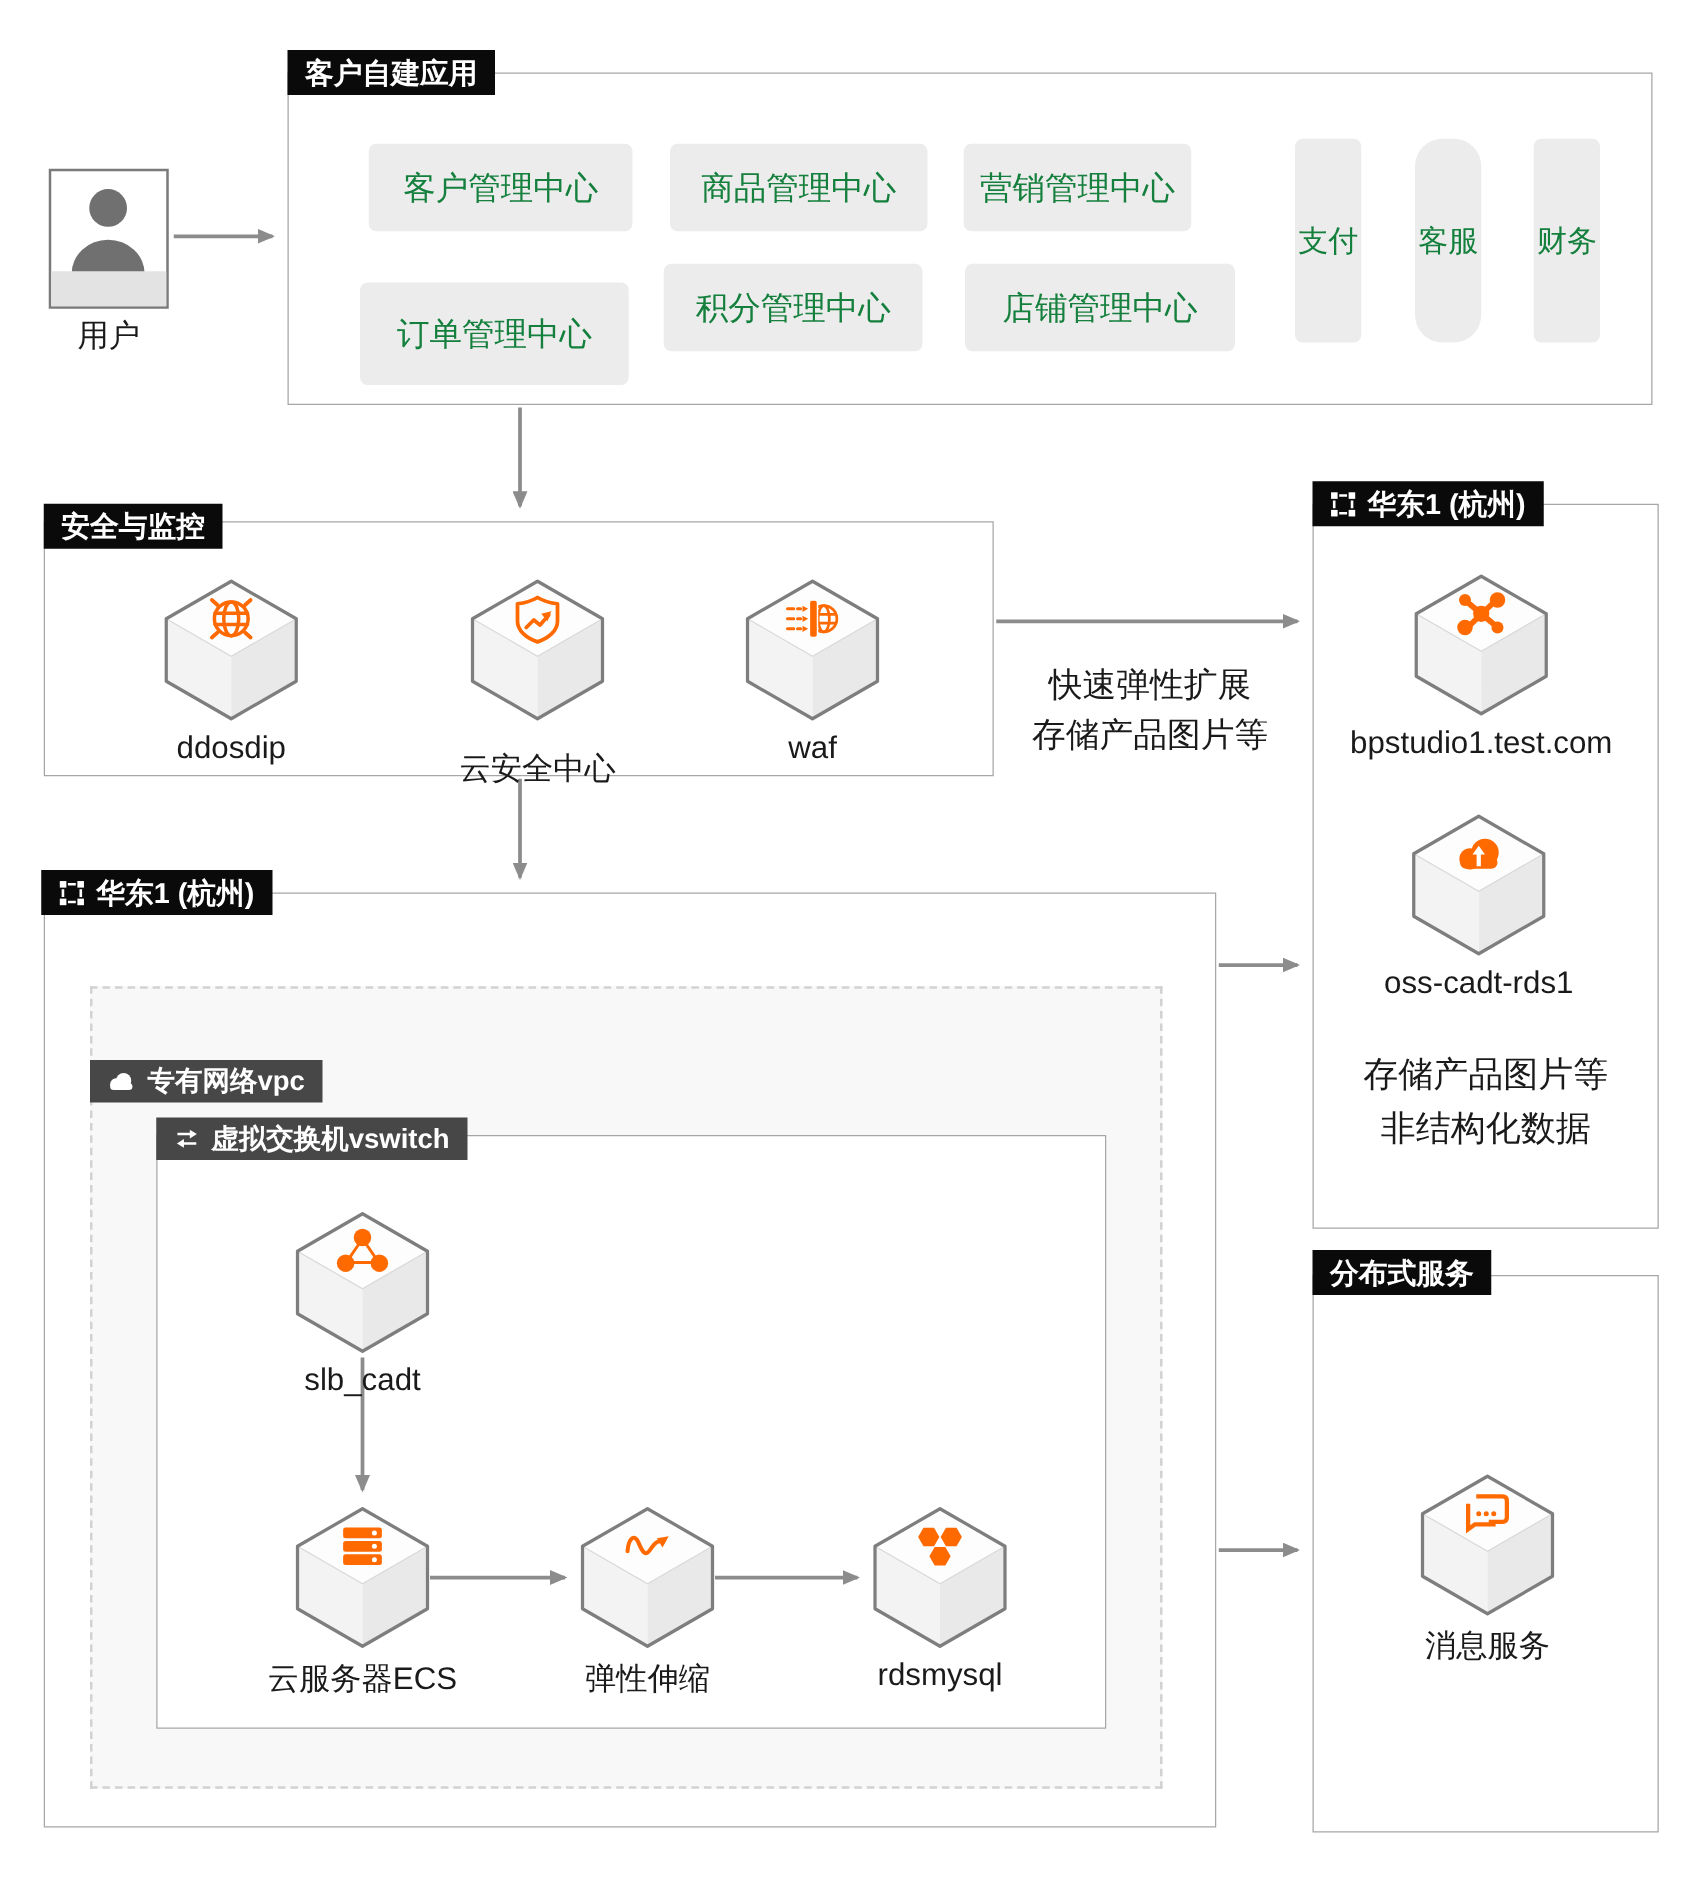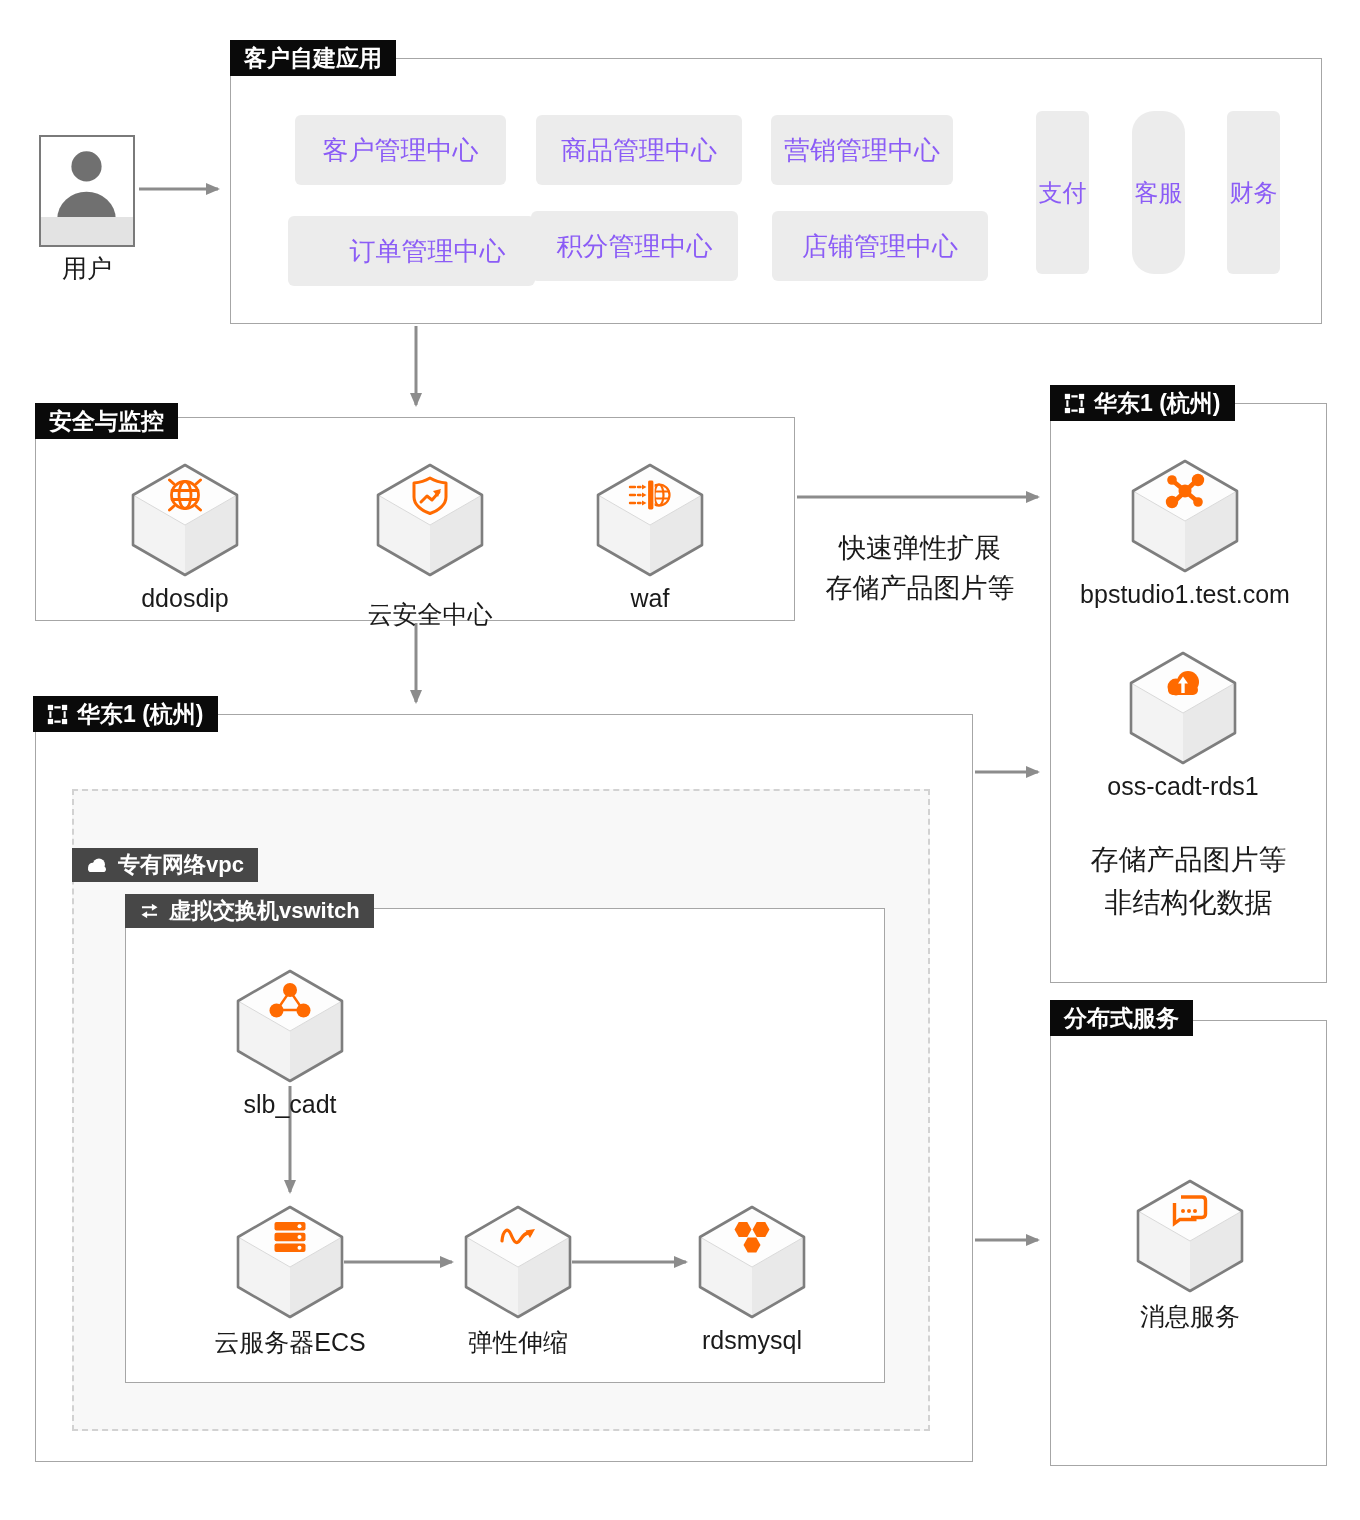--- a/index.html
+++ b/index.html
@@ -8,21 +8,21 @@
 
   .box{position:absolute;background:#fff;border:1.5px solid #a6a6a6;box-sizing:border-box;}
   .box.vpc{background:#f8f8f8;border:2px dashed #d2d2d2;}
 
   .tag{position:absolute;display:flex;align-items:center;gap:9px;color:#fff;font-weight:bold;
        padding:0 14px;white-space:nowrap;box-sizing:border-box;z-index:4;}
   .tag.black{background:#0a0a0a;height:36px;font-size:23px;}
   .tag.gray{background:#474747;height:34px;font-size:22px;}
 
   .btn{position:absolute;background:#ececec;border-radius:6px;display:flex;align-items:center;
-       justify-content:center;font-size:26px;color:#8b5cf6;white-space:nowrap;z-index:2;}
+       justify-content:center;font-size:26px;color:#15803d;white-space:nowrap;z-index:2;}
 
   .node{position:absolute;width:110px;display:flex;flex-direction:column;align-items:center;z-index:3;}
   .node-label{margin-top:6px;font-size:25px;color:#1a1a1a;white-space:nowrap;}
 
   .caption{position:absolute;text-align:center;font-size:27px;color:#1a1a1a;line-height:40px;z-index:2;}
   .caption.big{font-size:28px;line-height:43px;}
 
   .overlay{position:absolute;left:0;top:0;z-index:1;pointer-events:none;}
 
   .user-box{position:absolute;left:39px;top:135px;width:96px;height:112px;background:#fff;
@@ -212,21 +212,21 @@
       <circle cx="46" cy="24" r="15.5" fill="#707070"></circle>
       <path d="M16,78 a30,28 0 0 1 60,0 Z" fill="#707070"></path>
     </svg>
     <div class="user-strip"></div>
   </div>
   <div class="user-label">用户</div>
 
   <div class="btn" style="left:295px;top:115px;width:211px;height:70px;">客户管理中心</div>
   <div class="btn" style="left:536px;top:115px;width:206px;height:70px;">商品管理中心</div>
   <div class="btn" style="left:771px;top:115px;width:182px;height:70px;">营销管理中心</div>
-  <div class="btn" style="left:288px;top:216px;width:215px;height:70px;padding-left:32px;">订单管理中心</div>
+  <div class="btn" style="left:288px;top:226px;width:215px;height:82px;">订单管理中心</div>
   <div class="btn" style="left:531px;top:211px;width:207px;height:70px;">积分管理中心</div>
   <div class="btn" style="left:772px;top:211px;width:216px;height:70px;">店铺管理中心</div>
   <div class="btn" style="left:1036px;top:111px;width:53px;height:163px;font-size:24px;">支付</div>
   <div class="btn" style="left:1132px;top:111px;width:53px;height:163px;font-size:24px;border-radius:22px;">客服</div>
   <div class="btn" style="left:1227px;top:111px;width:53px;height:163px;font-size:24px;">财务</div>
 
   <div class="caption" style="left:775px;top:528px;width:290px;">
     <div>快速弹性扩展</div>
     <div>存储产品图片等</div>
   </div>

